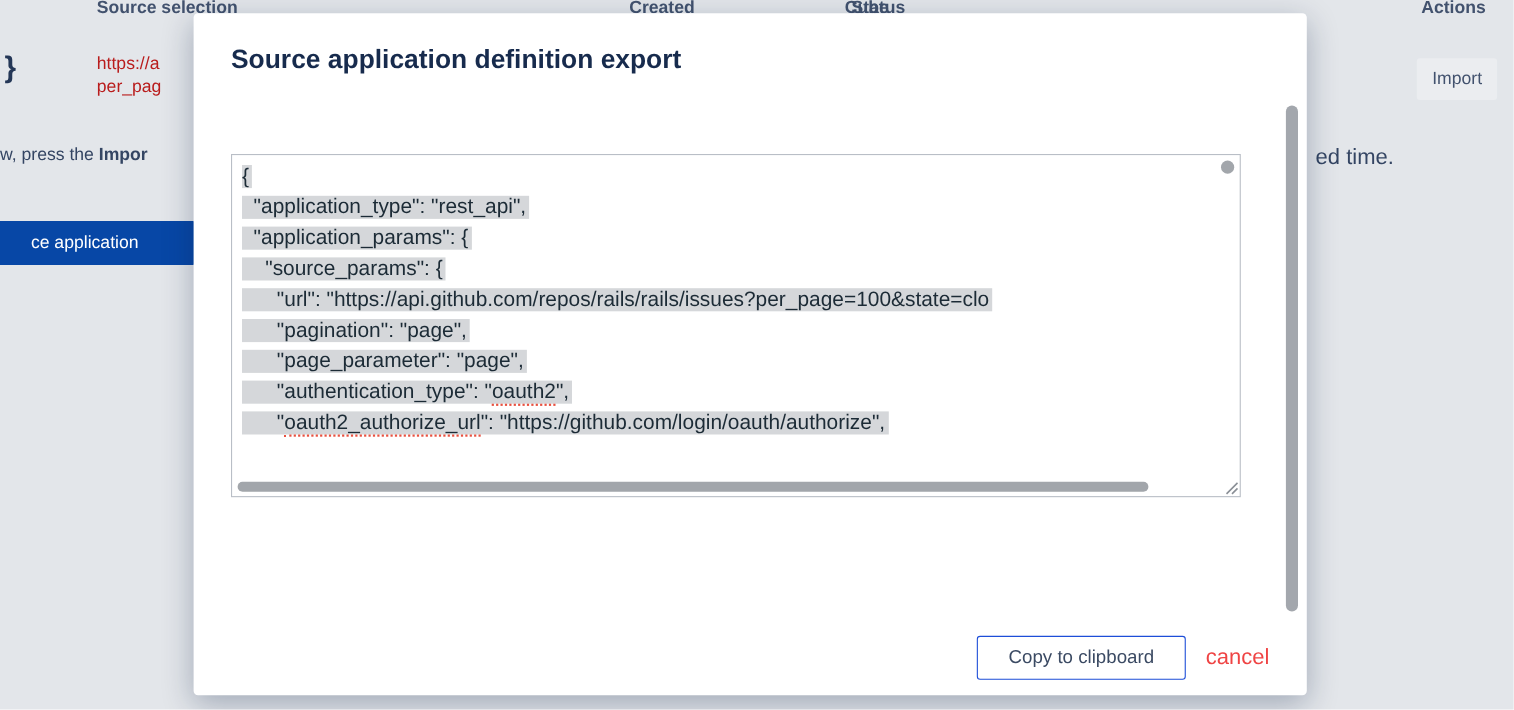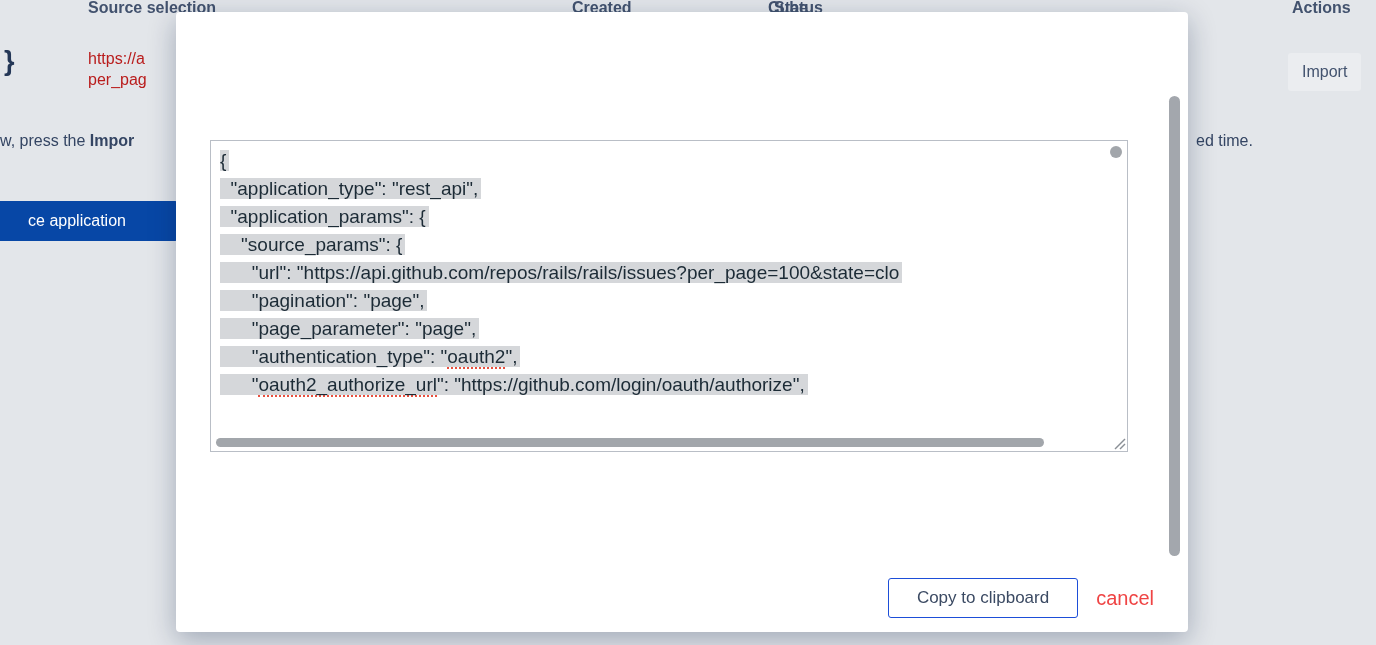--- a/index.html
+++ b/index.html
@@ -42,21 +42,21 @@
     font-family: inherit; font-size: 16px; color: #42526e;
     cursor: pointer;
   }
   .hint-left {
     position: absolute; left: 0; top: 132px;
     font-size: 16px; color: #344563; white-space: nowrap;
   }
   .hint-left b { font-weight: 700; }
   .hint-right {
     position: absolute; left: 1196px; top: 132px;
-    font-size: 16px; color: #344563; white-space: nowrap;
+    font-size: 20px; color: #344563; white-space: nowrap;
   }
   .create-btn {
     position: absolute; left: -24px; top: 201px;
     width: 202px; height: 40px;
     background: #0747a6; color: #ffffff;
     border: none; border-radius: 3px;
     font-family: inherit; font-size: 16px;
     cursor: pointer; text-align: center;
   }
 
@@ -144,20 +144,21 @@
 
   <div class="hint-left">
     <span>w, press the </span><b>Impor</b>
   </div>
   <div class="hint-right">ed time.</div>
 
   <button class="create-btn">ce application</button>
 </div>
 
 <div class="modal">
+  <h2 class="modal-title">Source application definition export</h2>
 
   <div class="editor">
     <div class="ed-lines" id="ed-lines"><div class="ed-line"><span class="sel"><span>{</span></span></div><div class="ed-line"><span class="sel"><span>  "application_type": "rest_api",</span></span></div><div class="ed-line"><span class="sel"><span>  "application_params": {</span></span></div><div class="ed-line"><span class="sel"><span>    "source_params": {</span></span></div><div class="ed-line"><span class="sel"><span>      "url": "https://api.github.com/repos/rails/rails/issues?per_page=100&amp;state=clo</span></span></div><div class="ed-line"><span class="sel"><span>      "pagination": "page",</span></span></div><div class="ed-line"><span class="sel"><span>      "page_parameter": "page",</span></span></div><div class="ed-line"><span class="sel"><span>      "authentication_type": "</span><span class="squiggle">oauth2</span><span>",</span></span></div><div class="ed-line"><span class="sel"><span>      "</span><span class="squiggle">oauth2_authorize_url</span><span>": "https://github.com/login/oauth/authorize",</span></span></div></div>
     <div class="ed-vthumb"></div>
     <div class="ed-hbar"></div>
     <svg class="ed-resize" viewBox="0 0 13 13">
       <line x1="12" y1="2" x2="2" y2="12" stroke="#8a8f96" stroke-width="1.4"></line>
       <line x1="12" y1="7" x2="7" y2="12" stroke="#8a8f96" stroke-width="1.4"></line>
     </svg>
   </div>

